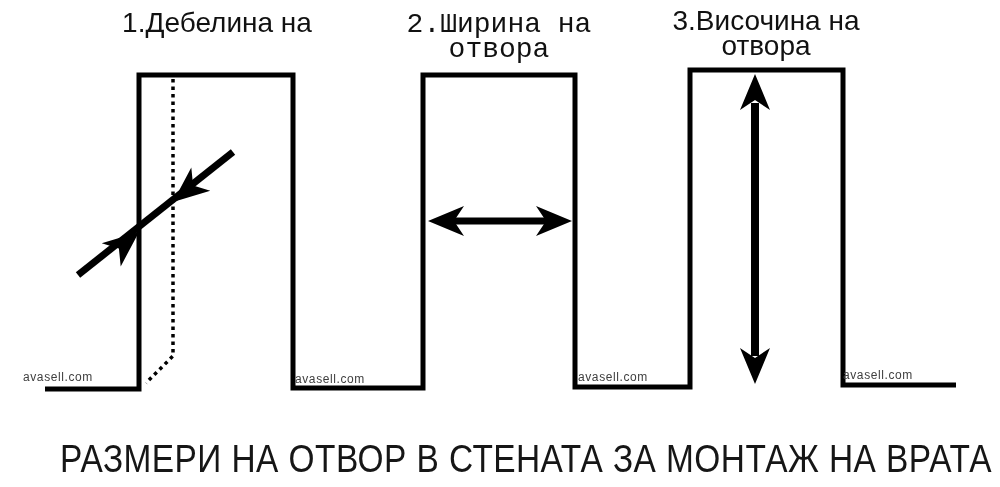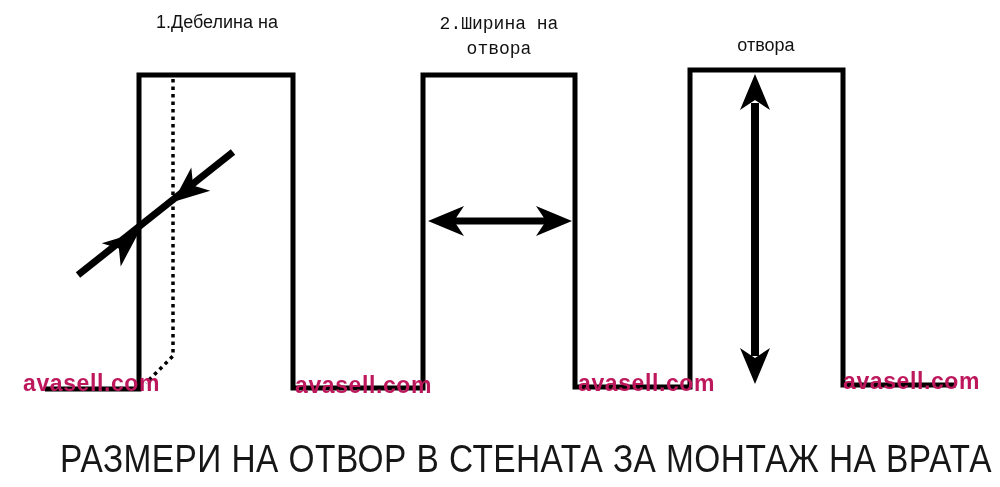--- a/index.html
+++ b/index.html
@@ -19,21 +19,21 @@
   .diagram-svg {
     position: absolute;
     left: 0;
     top: 0;
     width: 1000px;
     height: 487px;
   }
   .dim-label {
     position: absolute;
     text-align: center;
-    font-size: 18px;
+    font-size: 28px;
     line-height: 25px;
     font-weight: 400;
     color: #111111;
     white-space: nowrap;
   }
   .caption {
     position: absolute;
     left: 0;
     top: 438px;
     width: 1000px;
@@ -41,24 +41,24 @@
     font-size: 38px;
     font-weight: 400;
     letter-spacing: 0.5px;
     color: #161616;
     transform: scaleX(0.88);
     transform-origin: 50% 50%;
     white-space: nowrap;
   }
   .watermark {
     position: absolute;
-    font-size: 23px;
+    font-size: 12px;
     letter-spacing: 0.6px;
-    font-weight: 700;
-    color: #be185d;
+    font-weight: 400;
+    color: #404040;
     white-space: nowrap;
   }
   .wm-1 { left: 23px;  top: 370px; }
   .wm-2 { left: 295px; top: 372px; }
   .wm-3 { left: 578px; top: 370px; }
   .wm-4 { left: 843px; top: 368px; }
 </style>
 </head>
 <body>
 
@@ -92,21 +92,21 @@
   <div class="dim-label" style="left:117px; top:10px; width:200px;">
     <span>1.Дебелина на</span><br>
   </div>
 
   <div class="dim-label" style="left:399px; top:12px; width:200px;font-family:Liberation Mono, monospace;">
     <span>2.Ширина на</span><br>
     <span>отвора</span>
   </div>
 
   <div class="dim-label" style="left:666px; top:8px; width:200px;">
-    <br>
+    <span>3.Височина на</span><br>
     <span>отвора</span>
   </div>
 
   <div class="watermark wm-1">avasell.com</div>
   <div class="watermark wm-2">avasell.com</div>
   <div class="watermark wm-3">avasell.com</div>
   <div class="watermark wm-4">avasell.com</div>
 
   <div class="caption">РАЗМЕРИ НА ОТВОР В СТЕНАТА ЗА МОНТАЖ НА ВРАТА</div>
 

